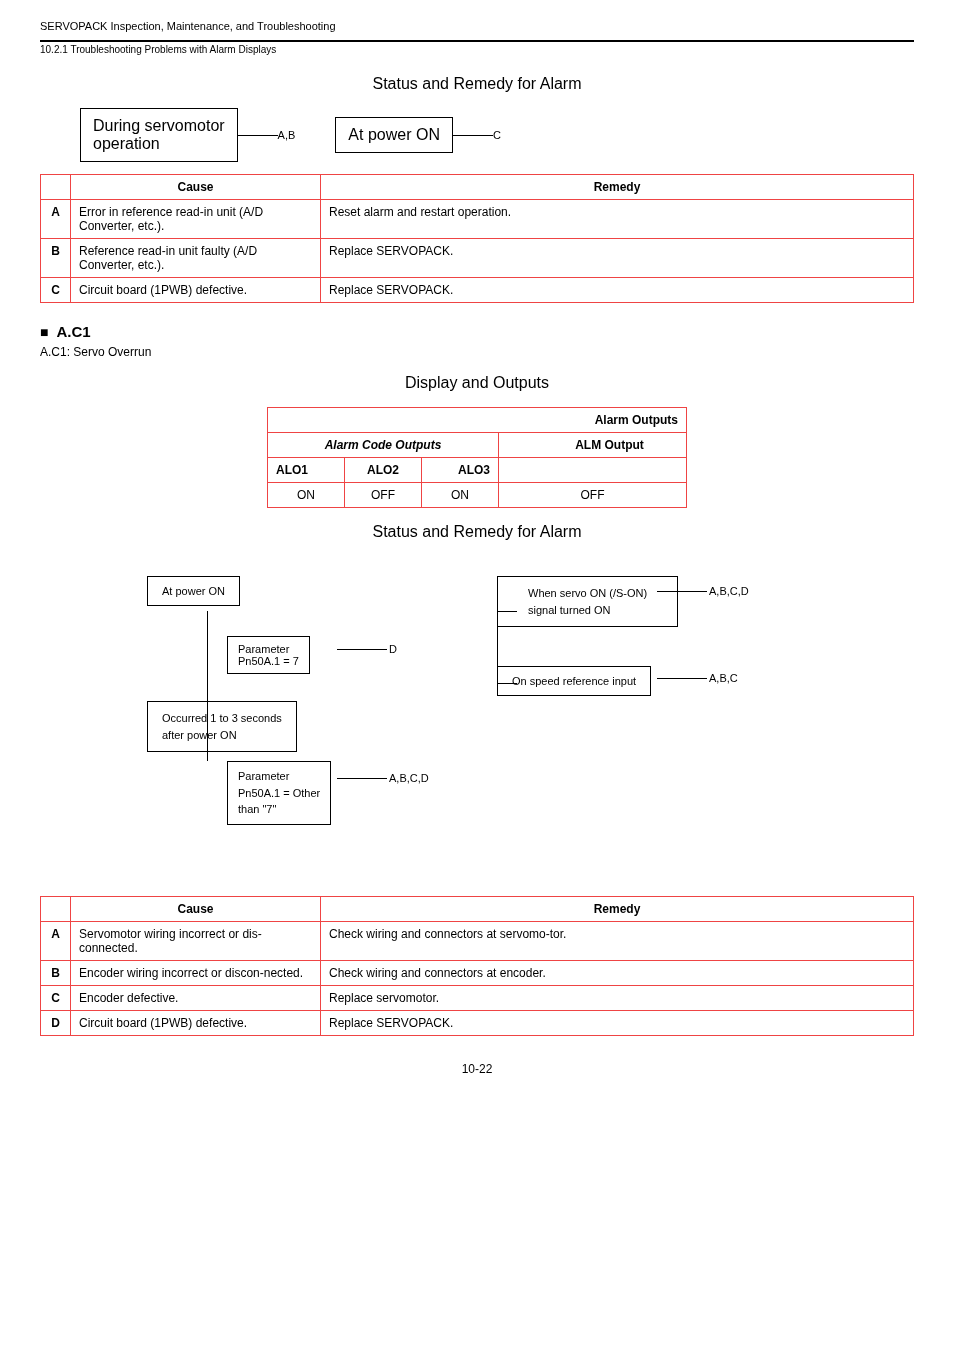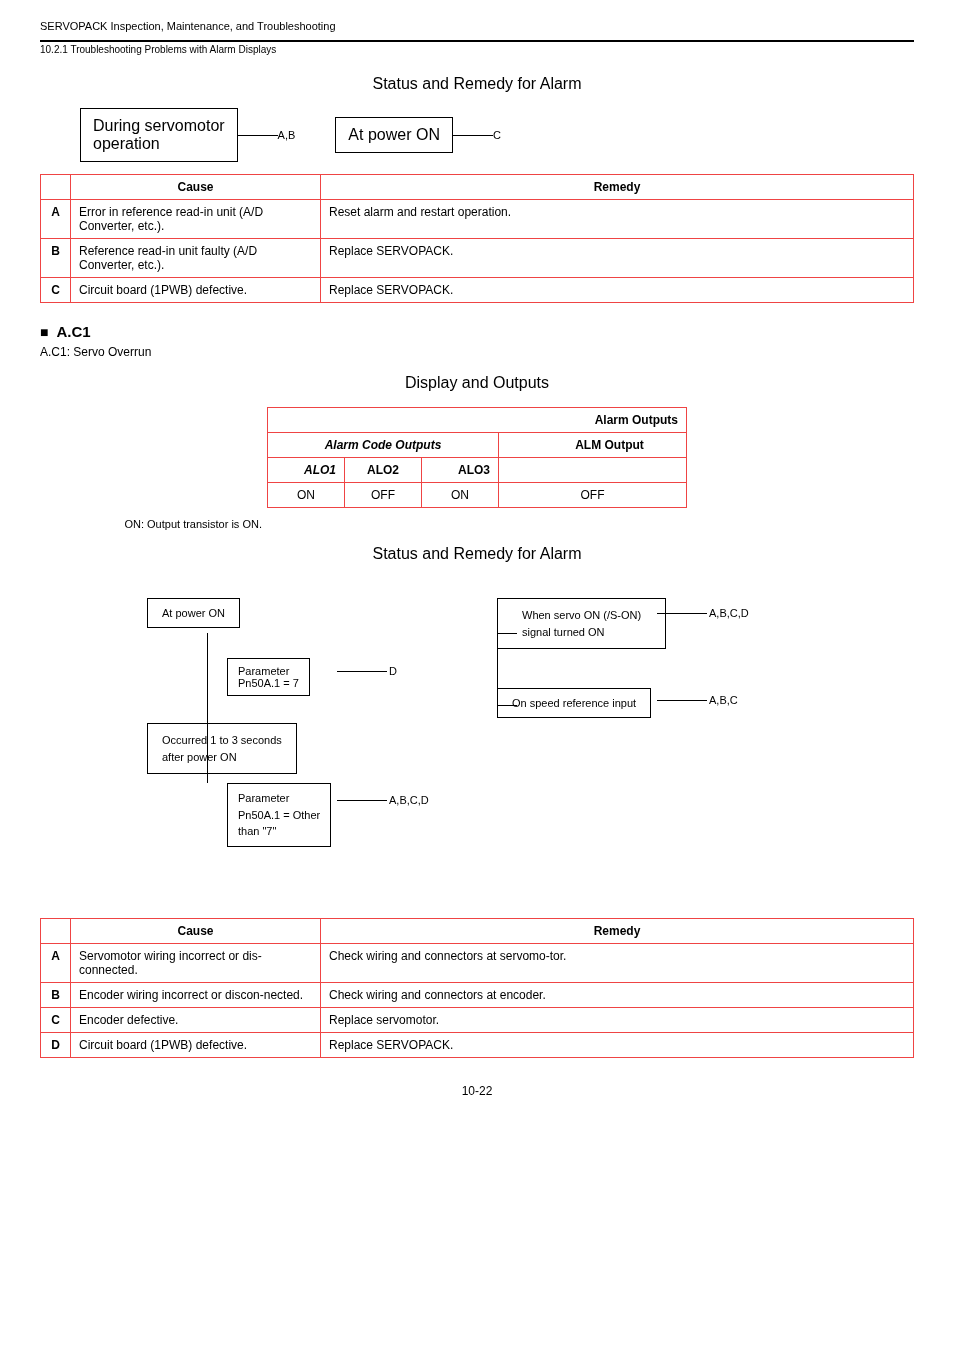--- a/index.html
+++ b/index.html
@@ -146,39 +146,38 @@
   <table>
     <thead>
       <tr>
         <th colspan="4" style="text-align:right;">Alarm Outputs</th>
       </tr>
       <tr>
         <th colspan="3" style="text-align:center;font-style:italic;">Alarm Code Outputs</th>
         <th rowspan="1" style="text-align:center;padding-left:42px;">ALM Output</th>
       </tr>
       <tr>
-        <th style="text-align:right;font-style:italic;">ALO1</th>
+        <th style="text-align:left;">ALO1</th>
         <th style="text-align:center;">ALO2</th>
         <th style="text-align:right;">ALO3</th>
         <th style="text-align:center;"></th>
       </tr>
     </thead>
     <tbody>
       <tr>
         <td style="text-align:center;">ON</td>
         <td style="text-align:center;">OFF</td>
         <td style="text-align:center;">ON</td>
         <td style="text-align:center;">OFF</td>
       </tr>
     </tbody>
   </table>
 </div>
 
 <div style="margin-left:60px; margin-bottom:15px;">
-  <div class="note-text">&nbsp;&nbsp;&nbsp;&nbsp;&nbsp;&nbsp;&nbsp;&nbsp;ON: Output transistor is ON.</div>
 </div>
 
 <div class="section-title">Status and Remedy for Alarm</div>
 
 <div style="position:relative; width:700px; height:330px; margin: 0 auto 10px auto;">
 
   <div style="position:absolute; left:20px; top:20px; border:1px solid #000; padding:8px 14px; font-size:11px;">At power ON</div>
 
   <div style="position:absolute; left:80px; top:55px; width:1px; height:90px; background:#000;"></div>
 
@@ -191,21 +190,21 @@
   <div style="position:absolute; left:20px; top:145px; border:1px solid #000; padding:8px 14px; font-size:11px; line-height:1.5;">Occurred 1 to 3 seconds<br>after power ON</div>
 
   <div style="position:absolute; left:80px; top:145px; width:1px; height:60px; background:#000;"></div>
 
   <div style="position:absolute; left:100px; top:205px; border:1px solid #000; padding:6px 10px; font-size:11px; line-height:1.5;">Parameter<br>Pn50A.1 = Other<br>than "7"</div>
 
   <div style="position:absolute; left:210px; top:222px; width:50px; height:1px; background:#000;"></div>
 
   <div style="position:absolute; left:262px; top:216px; font-size:11px;">A,B,C,D</div>
 
-  <div style="position:absolute; left:370px; top:20px; border:1px solid #000; padding:8px 24px; font-size:11px; line-height:1.5;">When servo ON (/S-ON)<br>signal turned ON</div>
+  <div style="position:absolute; left:370px; top:20px; border:1px solid #000; padding:8px 30px; font-size:11px; line-height:1.5;">When servo ON (/S-ON)<br>signal turned ON</div>
 
   <div style="position:absolute; left:530px; top:35px; width:50px; height:1px; background:#000;"></div>
 
   <div style="position:absolute; left:582px; top:29px; font-size:11px;">A,B,C,D</div>
 
   <div style="position:absolute; left:370px; top:110px; border:1px solid #000; padding:8px 14px; font-size:11px;">On speed reference input</div>
 
   <div style="position:absolute; left:530px; top:122px; width:50px; height:1px; background:#000;"></div>
 
   <div style="position:absolute; left:582px; top:116px; font-size:11px;">A,B,C</div>

